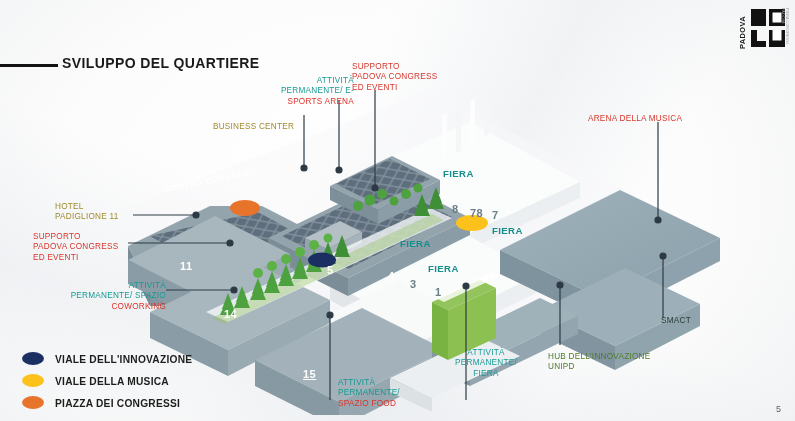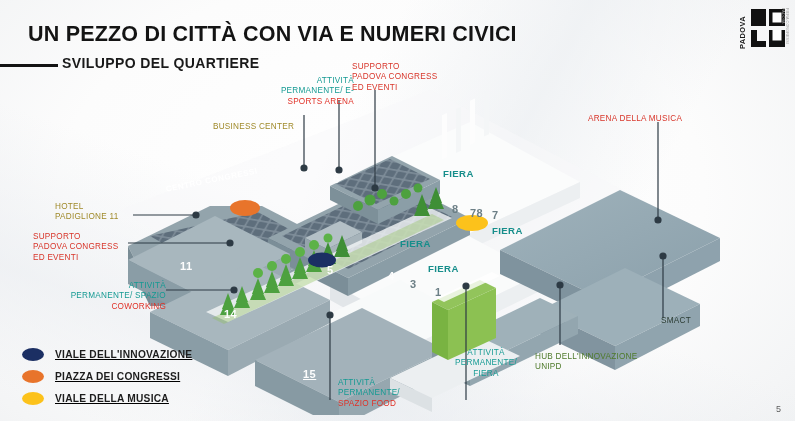--- a/index.html
+++ b/index.html
@@ -48,21 +48,21 @@
   .logo .tag{
     position:absolute;right:-1px;top:3px;
     writing-mode:vertical-rl;
     font-size:3.6px;letter-spacing:.2px;color:#9a9a9a;height:40px;
   }
   
   .pageno{position:absolute;right:14px;bottom:7px;font-size:9px;color:#5d5d5d;}
 
   
   .legend{position:absolute;left:22px;top:343px;}
-  .legrow{display:flex;align-items:center;height:22px;text-decoration:underline;}
+  .legrow{display:flex;align-items:flex-end;height:22px;}
   .dot{width:22px;height:13px;border-radius:50%;margin-right:11px;flex:none;}
   .legtx{font-size:10.2px;font-weight:bold;letter-spacing:.25px;color:#1d1d1d;white-space:nowrap;}
 
   
   .map{position:absolute;left:0;top:60px;width:795px;height:355px;}
   .map svg{display:block;}
 
   
   .lab{position:absolute;font-size:8.2px;font-weight:normal;letter-spacing:.25px;line-height:10.4px;white-space:nowrap;}
   .lab.tealred span.t{color:#159a93;}
@@ -81,21 +81,20 @@
   .cc{position:absolute;color:#ffffff;font-weight:bold;font-size:8px;letter-spacing:.6px;
       transform:rotate(-11.5deg);transform-origin:left top;}
 </style>
 </head>
 <body>
 
 <div class="slide">
   <div class="sheen"></div>
   <div class="sheen2"></div>
 
-  <div class="title">UN PEZZO DI CITTÀ CON VIA E NUMERI CIVICI</div>
   <div class="subrule"></div>
   <div class="subtitle">SVILUPPO DEL QUARTIERE</div>
 
   <div class="logo">
     <div class="pad">PADOVA</div>
     <svg class="hall" viewBox="0 0 36 41">
       <rect x="1" y="1" width="15" height="17" fill="#111"></rect>
       <rect x="19" y="1" width="16" height="17" fill="#111"></rect>
       <rect x="22.5" y="4.5" width="9" height="10" fill="#fff"></rect>
       <rect x="1" y="22" width="6" height="17" fill="#111"></rect>
@@ -356,36 +355,36 @@
     <span class="t">PERMANENTE/</span><br>
     <span class="r">SPAZIO FOOD</span>
   </div>
 
   <div class="lab c-teal center" style="left:450px;top:348px;width:72px;">
     <span>ATTIVITÀ</span><br>
     <span>PERMANENTE/</span><br>
     <span>FIERA</span>
   </div>
 
-  <div class="lab c-green" style="left:535px;top:352px;">
+  <div class="lab c-green" style="left:548px;top:352px;">
     <span>HUB DELL'INNOVAZIONE</span><br>
     <span>UNIPD</span>
   </div>
 
   <div class="lab c-dark" style="left:661px;top:316px;">
     <span>SMACT</span>
   </div>
 
   <div class="legend">
     <div class="legrow">
       <span class="dot" style="background:#1b2f63"></span>
       <span class="legtx">VIALE DELL'INNOVAZIONE</span>
     </div>
     <div class="legrow">
+      <span class="dot" style="background:#fcc21b"></span>
+      <span class="legtx">VIALE DELLA MUSICA</span>
+    </div>
+    <div class="legrow">
       <span class="dot" style="background:#e8742b"></span>
       <span class="legtx">PIAZZA DEI CONGRESSI</span>
     </div>
-    <div class="legrow">
-      <span class="dot" style="background:#fcc21b"></span>
-      <span class="legtx">VIALE DELLA MUSICA</span>
-    </div>
   </div>
 </div>
 
 </body></html>

